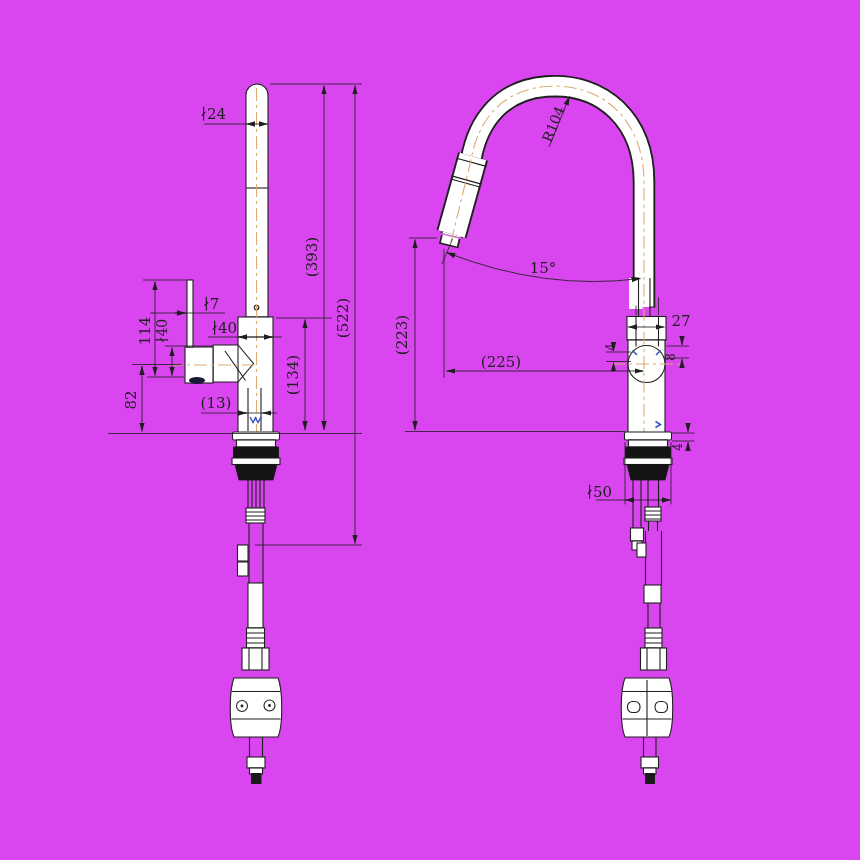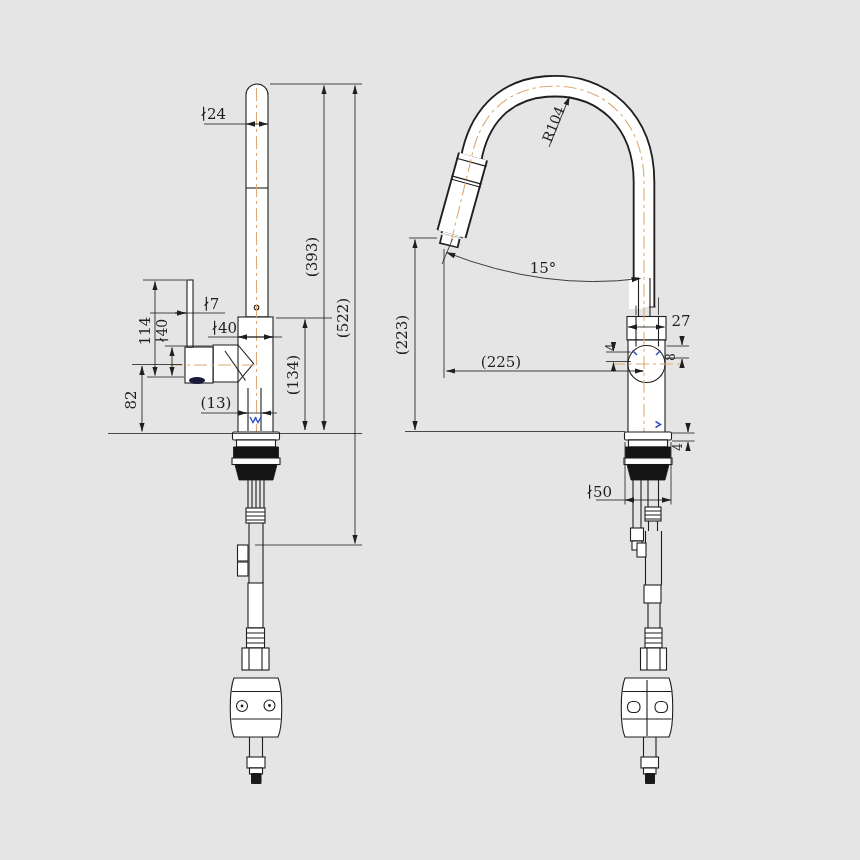--- a/index.html
+++ b/index.html
@@ -1,16 +1,16 @@
 <!DOCTYPE html>
 <html><head>
 <meta charset="utf-8">
 <style>
   html,body{margin:0;padding:0;background:#ffffff;}
-  #stage{width:860px;height:860px;position:relative;background:#e5e5e5;overflow:hidden;}
+  #stage{width:860px;height:860px;position:relative;background:#d946ef;overflow:hidden;}
   svg{display:block;}
   .part{fill:#ffffff;stroke:#1f1f1f;stroke-width:1.1;}
   .ln{fill:none;stroke:#1f1f1f;stroke-width:1.1;}
   .thick{fill:#141414;stroke:#141414;stroke-width:0.8;}
   .dim{fill:none;stroke:#1f1f1f;stroke-width:0.85;}
   .ext{fill:none;stroke:#1f1f1f;stroke-width:0.8;}
   .cl{fill:none;stroke:#dcab74;stroke-width:1.1;stroke-dasharray:13 4 3 4;}
   .blue{fill:none;stroke:#3752c8;stroke-width:1.5;}
   text.dimlab{fill:#1f1f1f;font-family:"DejaVu Serif","DejaVu Sans",serif;}
 </style>

